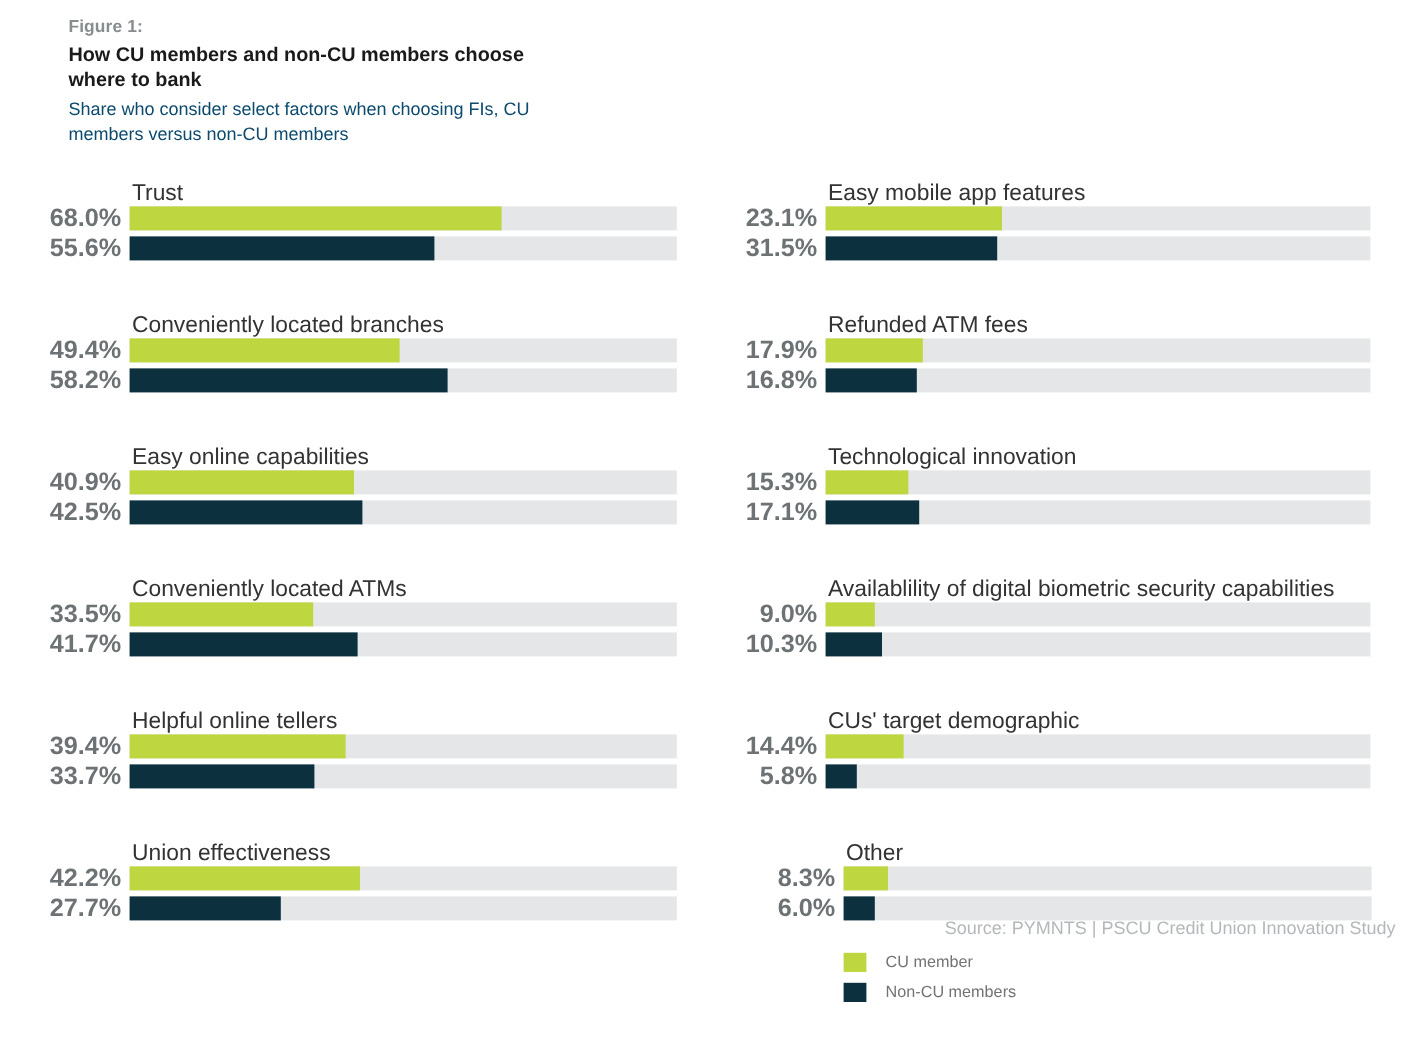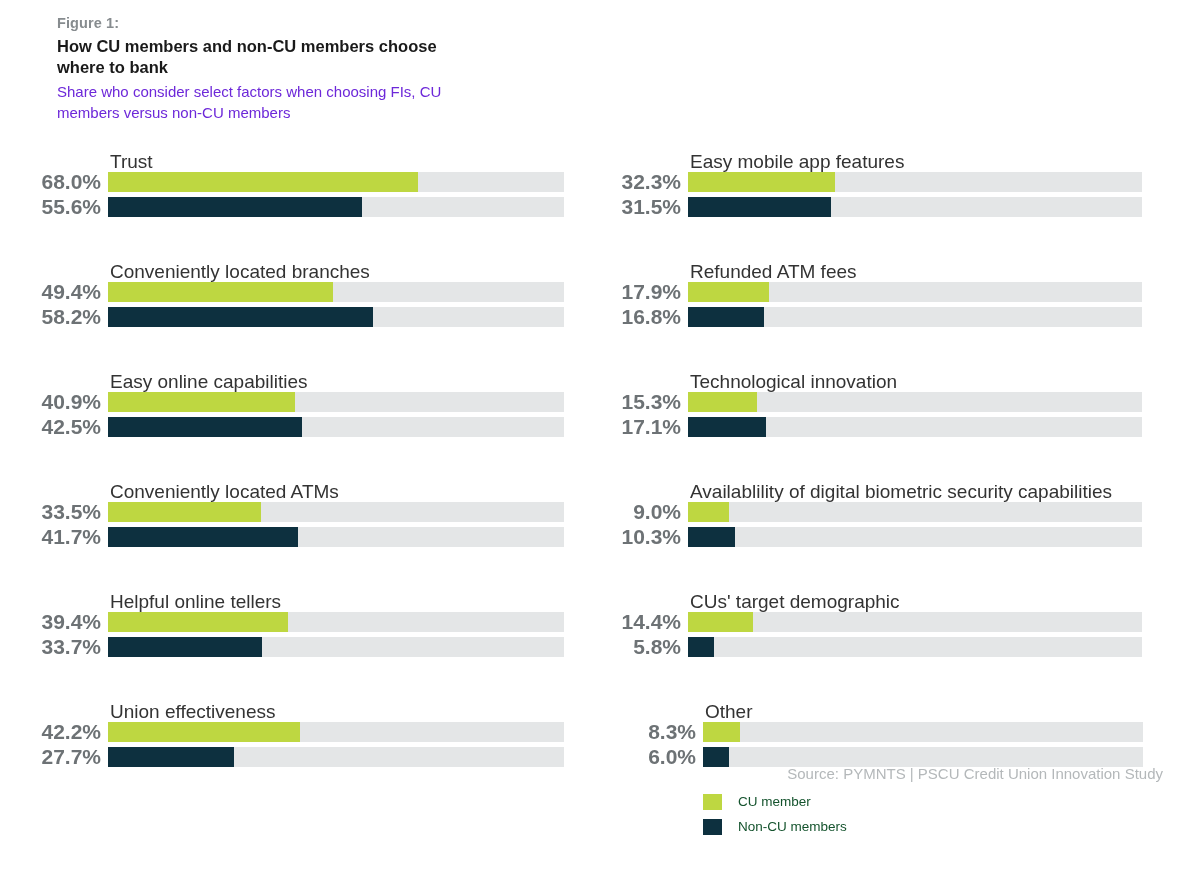--- a/index.html
+++ b/index.html
@@ -28,21 +28,21 @@
     font-size: 16.5px;
     font-weight: bold;
     color: #1a1a1a;
     line-height: 21px;
     margin-top: 3px;
     max-width: 400px;
   }
   .fig-subtitle {
     font-size: 15px;
     font-weight: normal;
-    color: #6d28d9;
+    color: #0c4a6e;
     line-height: 21px;
     margin-top: 3px;
     max-width: 392px;
   }
 
   
   .col { position: absolute; top: 150px; }
   .col-left  { left: 0px;   width: 590px; }
   .col-right { left: 582px; width: 603px; }
 
@@ -109,21 +109,21 @@
     white-space: nowrap;
   }
   .legend { position: absolute; left: 703px; top: 789px; }
   .legend-item { display: flex; align-items: center; height: 25px; }
   .legend-swatch { width: 19px; height: 16px; flex: 0 0 19px; }
   .legend-swatch.cu    { background: #bed741; }
   .legend-swatch.noncu { background: #0d303f; }
   .legend-text {
     margin-left: 16px;
     font-size: 13.5px;
-    color: #14532d;
+    color: #737373;
     line-height: 16px;
     white-space: nowrap;
   }
 </style>
 </head>
 <body>
 
 <div class="header">
   <div class="fig-label">Figure 1:</div>
   <div class="fig-title">How CU members and non-CU members choose where to bank</div>
@@ -228,21 +228,21 @@
     </div>
   </div>
 
 </div>
 
 <div class="col col-right">
 
   <div class="group">
     <div class="cat-label">Easy mobile app features</div>
     <div class="row row-a">
-      <div class="value">32.3%</div>
+      <div class="value">23.1%</div>
       <div class="track">
         <div class="fill fill-cu" style="width: 32.3%;"></div>
       </div>
     </div>
     <div class="row row-b">
       <div class="value">31.5%</div>
       <div class="track">
         <div class="fill fill-noncu" style="width: 31.5%;"></div>
       </div>
     </div>

